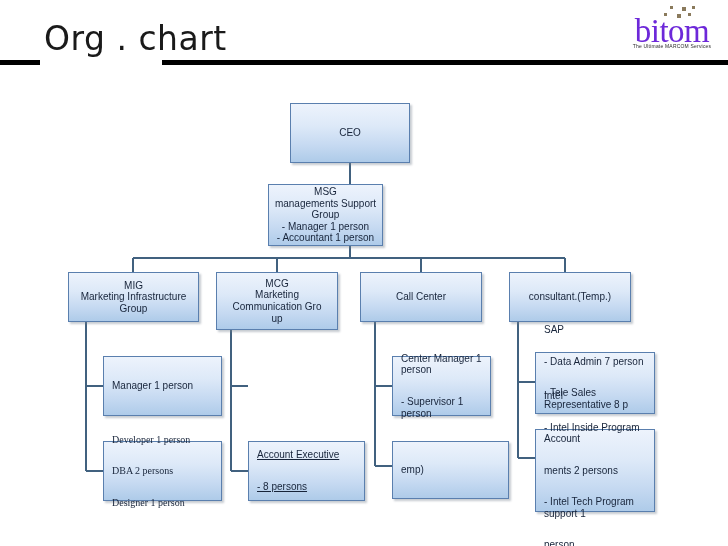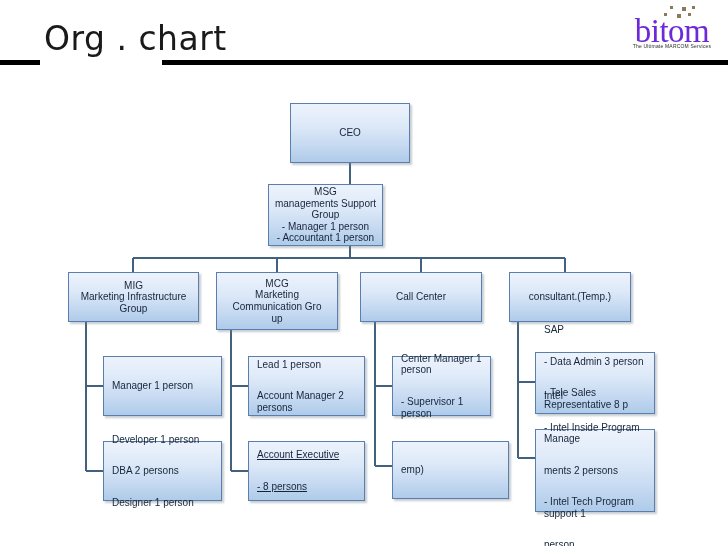--- a/index.html
+++ b/index.html
@@ -216,53 +216,49 @@
   </div>
 
   <div class="node center" style="left:509px; top:206px; width:122px; height:50px;">
     <span class="ln">consultant.(Temp.)</span>
   </div>
 
   <div class="node left" style="left:103px; top:290px; width:119px; height:60px;">
     <span class="ln">Manager 1 person</span>
   </div>
 
-  <div class="node left" style="left:248px; top:290px; width:117px; height:60px;">
-    <span class="ln">Lead 1 person</span>
-    <span class="ln">Account Manager 2 persons</span>
-  </div>
 
   <div class="node left" style="left:392px; top:290px; width:99px; height:60px;">
     <span class="ln">Center Manager 1 person</span>
     <span class="ln">- Supervisor 1 person</span>
   </div>
 
   <div class="node left" style="left:535px; top:286px; width:120px; height:62px;">
     <span class="ln">SAP</span>
-    <span class="ln">- Data Admin 3 person</span>
+    <span class="ln">- Data Admin 7 person</span>
     <span class="ln">- Tele Sales  Representative 8 p</span>
     <span class="ln">ersons</span>
   </div>
 
-  <div class="node left" style="left:103px; top:375px; width:119px; height:60px;">
+  <div class="node left" style="left:103px; top:375px; width:119px; height:60px;font-family:Liberation Serif, serif;">
     <span class="ln">Developer 1 person</span>
     <span class="ln">DBA 2 persons</span>
     <span class="ln">Designer 1 person</span>
   </div>
 
   <div class="node left" style="left:248px; top:375px; width:117px; height:60px;text-decoration:underline;">
     <span class="ln">Account Executive</span>
     <span class="ln">- 8 persons</span>
   </div>
 
   <div class="node left" style="left:392px; top:375px; width:117px; height:58px;">
     <span class="ln">emp)</span>
   </div>
 
   <div class="node left" style="left:535px; top:363px; width:120px; height:83px;">
     <span class="ln">Intel</span>
-    <span class="ln">- Intel Inside Program Manage</span>
+    <span class="ln">- Intel Inside Program Account</span>
     <span class="ln">ments 2 persons</span>
     <span class="ln">- Intel Tech Program support 1</span>
     <span class="ln">person</span>
   </div>
 
 </div>
 
 </body></html>

